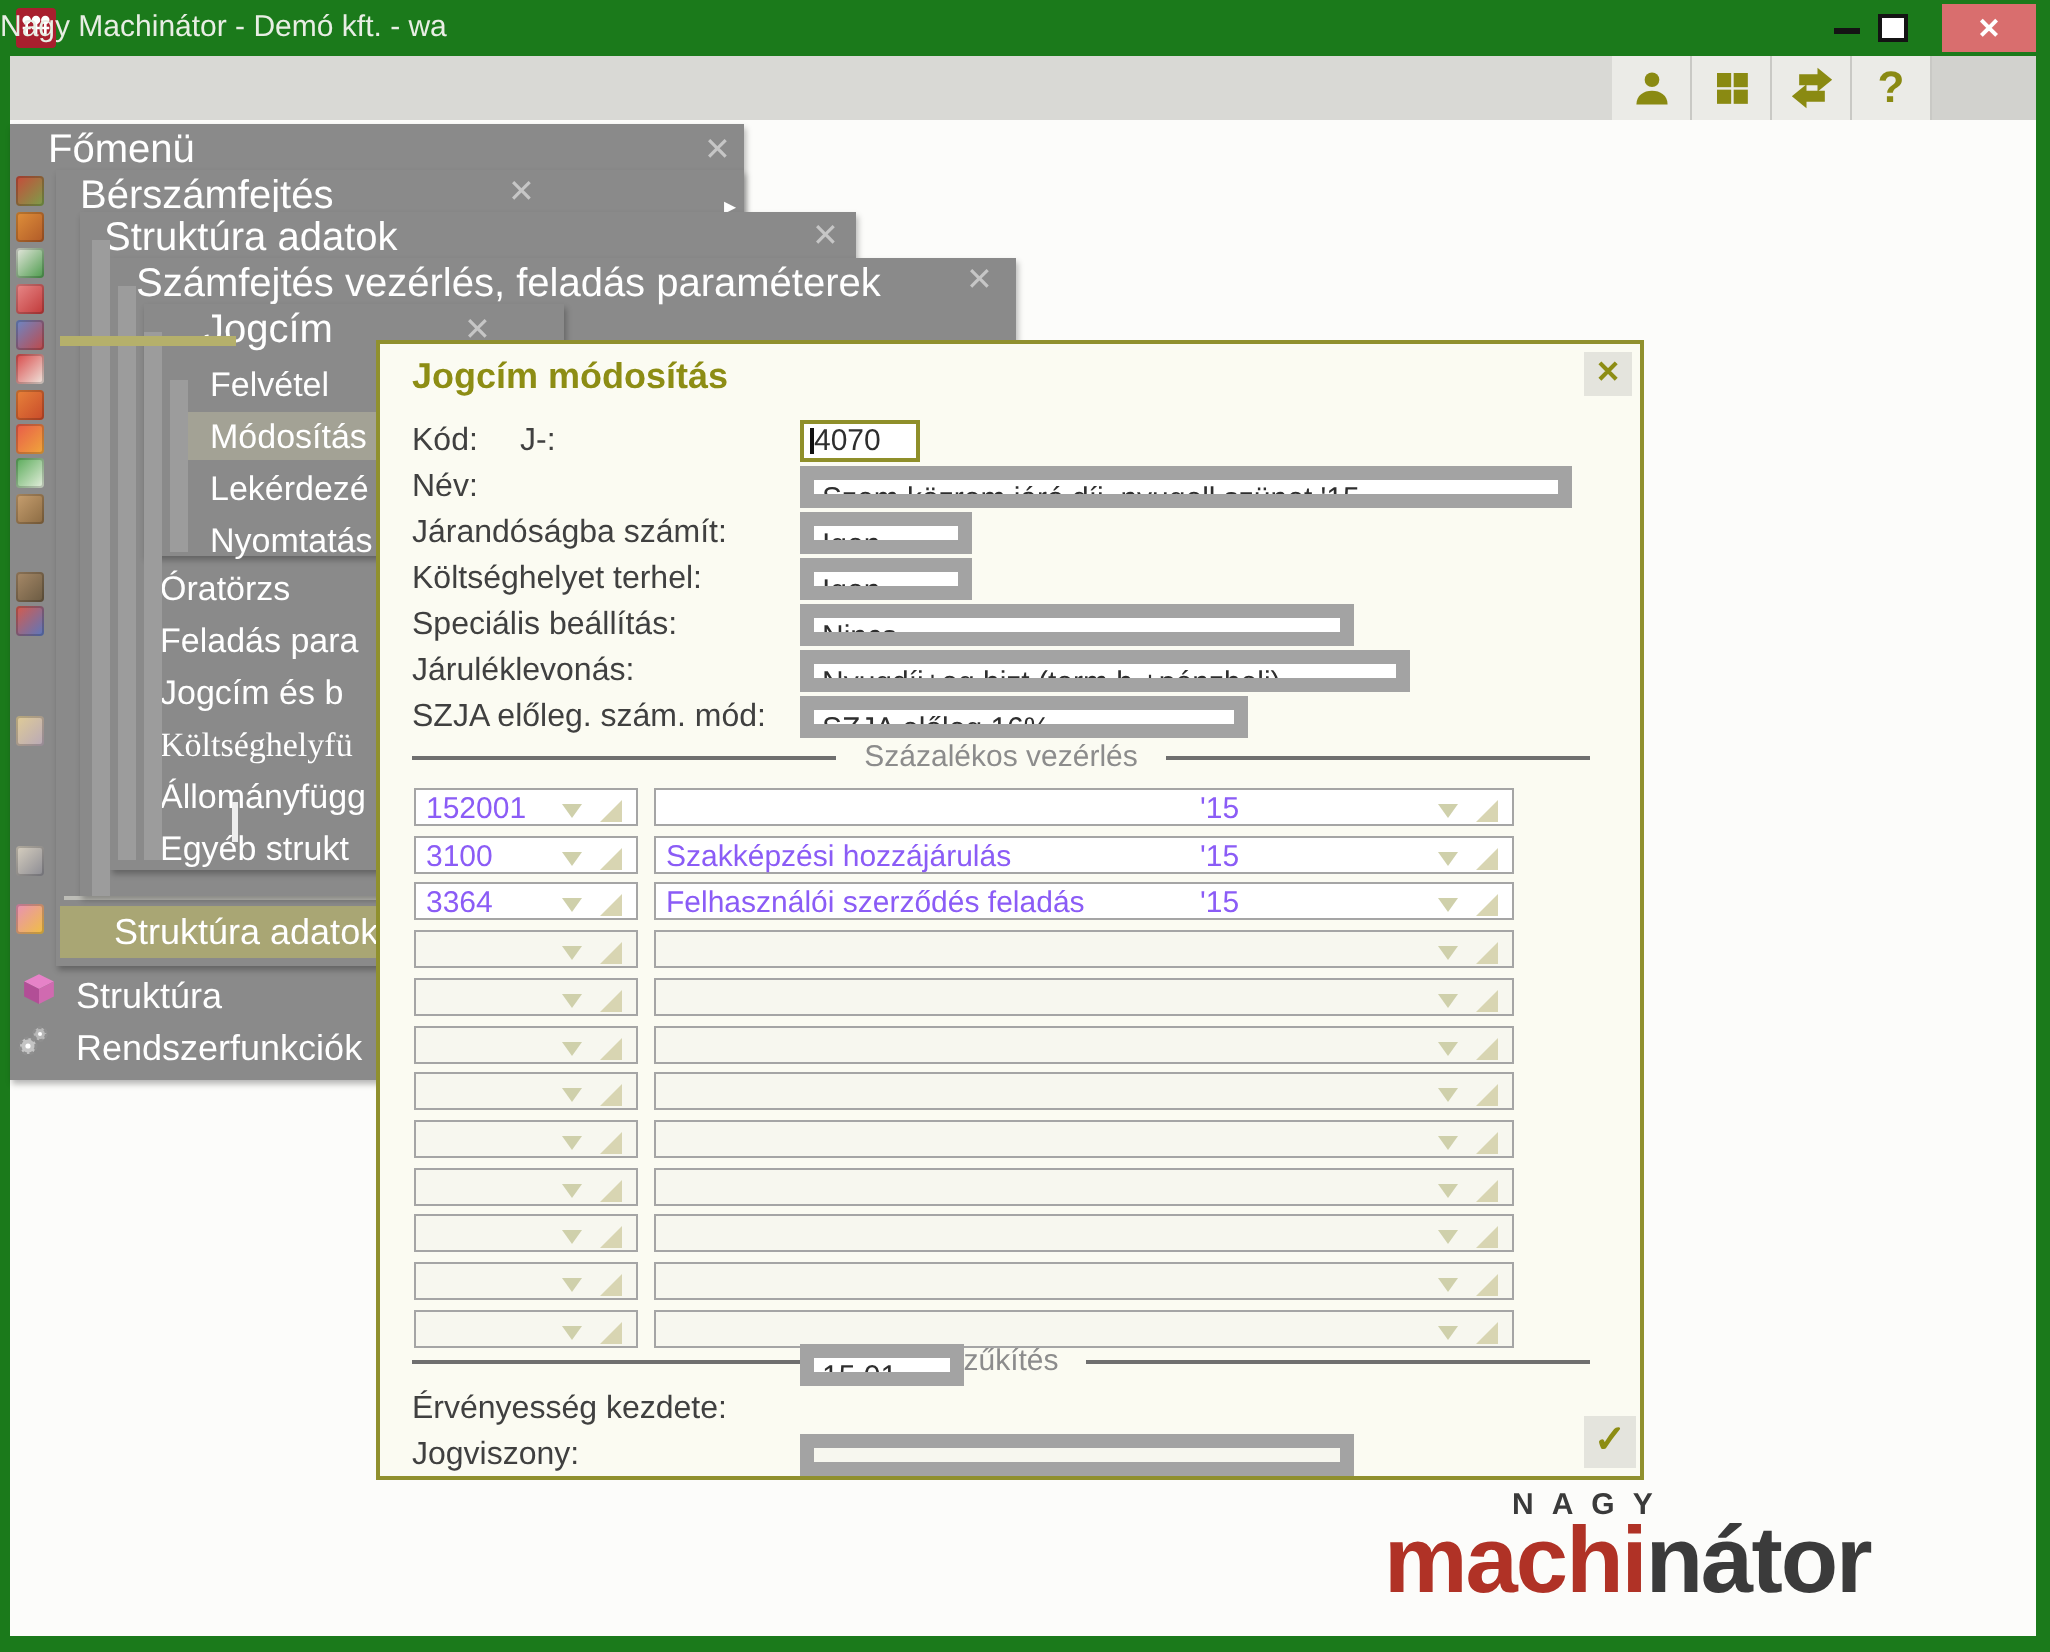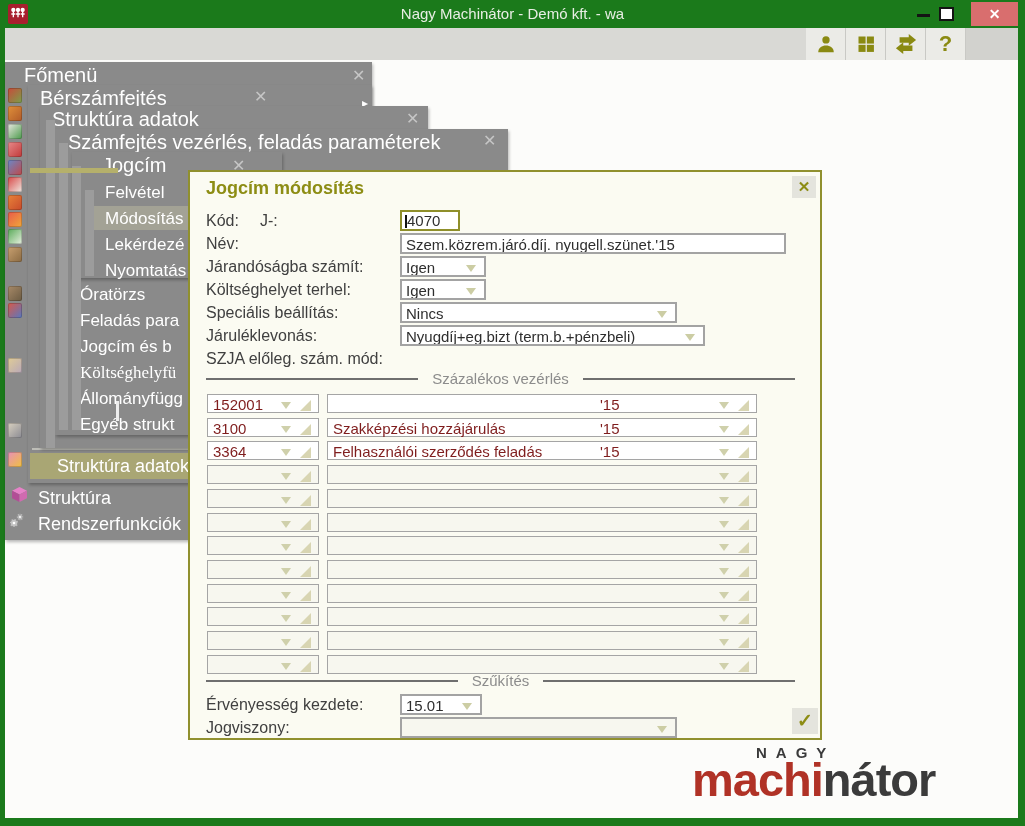--- a/index.html
+++ b/index.html
@@ -5,21 +5,21 @@
   html,body{margin:0;padding:0;}
   body{
     width:1025px;height:826px;position:relative;overflow:hidden;
     background:#1b7a1b;
     font-family:"Liberation Sans", sans-serif;
     -webkit-font-smoothing:antialiased;
   }
   
   .titlebar{position:absolute;left:0;top:0;width:1025px;height:28px;background:#1b7a1b;z-index:90;}
   .app-icon{position:absolute;left:8px;top:4px;width:20px;height:20px;background:#a81f2e;border-radius:2px;display:flex;align-items:center;justify-content:center;}
-  .title-text{position:absolute;left:0;top:5px;width:100%;text-align:center;font-size:15px;color:#e8eee4;}
+  .title-text{position:absolute;left:0;top:5px;width:100%;text-align:left;font-size:15px;color:#e8eee4;}
   .btn-min{position:absolute;left:917px;top:14px;width:13px;height:3px;background:#141414;}
   .btn-max{position:absolute;left:939px;top:7px;width:11px;height:10px;border:2px solid #141414;background:#ffffff;}
   .btn-close{position:absolute;left:971px;top:2px;width:47px;height:24px;background:#d96e6e;color:#fff;font-size:14px;font-weight:bold;text-align:center;line-height:24px;}
   
   .toolbar{position:absolute;left:5px;top:28px;width:1013px;height:32px;background:#d9d9d5;z-index:80;}
   .tb-group{position:absolute;top:0;height:32px;display:flex;background:#ebebe7;}
   .tb-btn{padding:0 13px;line-height:32px;font-size:16px;border-right:1px solid #c9c9c5;color:#6f6f6f;white-space:nowrap;}
   .tb-key{color:#8a8a1a;}
   .tb-icon-btn{width:39px;display:flex;align-items:center;justify-content:center;border-right:1px solid #c9c9c5;}
   .tb-icon-btn svg{display:block;}
@@ -39,29 +39,29 @@
   .root-item{position:absolute;font-size:18px;color:#ffffff;white-space:nowrap;z-index:8;}
   .guide{position:absolute;width:9px;background:#9c9c9c;z-index:6;}
   .frag{position:absolute;z-index:6;}
   .strip-icon{position:absolute;left:8px;width:14px;height:15px;border-radius:2px;box-shadow:0 0 0 1px rgba(0,0,0,.18) inset;z-index:7;}
   .mini-icon{position:absolute;z-index:8;}
   
   .dialog{position:absolute;left:188px;top:170px;width:634px;height:570px;background:#fbfbf2;border:2px solid #90902e;box-sizing:border-box;z-index:50;}
   .dlg-title{position:absolute;left:16px;top:6px;font-size:18px;font-weight:bold;color:#8d8d14;white-space:nowrap;}
   .dlg-x{position:absolute;right:4px;top:4px;width:24px;height:22px;background:#e4e4dd;color:#8d8d14;font-weight:bold;font-size:15px;text-align:center;line-height:22px;}
   .fld-label{position:absolute;left:16px;font-size:16px;color:#404040;white-space:nowrap;}
-  .ctrl{position:absolute;left:210px;height:21px;box-sizing:border-box;background:#ffffff;border:2px solid #a3a3a3;font-size:15px;line-height:17px;padding:1px 4px;white-space:pre;color:#2e2e2e;overflow:hidden;}
+  .ctrl{position:absolute;left:210px;height:21px;box-sizing:border-box;background:#ffffff;border:7px solid #a3a3a3;font-size:15px;line-height:17px;padding:1px 4px;white-space:pre;color:#2e2e2e;overflow:hidden;}
   .input-focused{border:1px solid #8f8f2a;box-shadow:inset 0 0 0 1px #8f8f2a;}
   .caret{display:inline-block;width:2px;height:13px;background:#111;vertical-align:-2px;margin-right:0px;}
   .dropdown::after{content:"";position:absolute;right:8px;top:7px;border-left:5px solid transparent;border-right:5px solid transparent;border-top:7px solid #cccda4;}
   .section{position:absolute;left:16px;width:589px;display:flex;align-items:center;color:#8c8c8c;font-size:15px;}
   .section .ln{flex:1;height:2px;background:#6f6f6f;}
   .section .tx{padding:0 14px;white-space:nowrap;}
   .prow{position:absolute;left:0;top:0;width:634px;height:21px;}
-  .combo{position:absolute;height:19px;box-sizing:border-box;background:#ffffff;border:1px solid #a5a5a5;font-size:15px;line-height:17px;padding:1px 5px;white-space:pre;color:#7f1d1d;}
+  .combo{position:absolute;height:19px;box-sizing:border-box;background:#ffffff;border:1px solid #a5a5a5;font-size:15px;line-height:17px;padding:1px 5px;white-space:pre;color:#8b5cf6;}
   .combo.empty{background:#f7f7ef;}
   .combo.small{left:17px;width:112px;}
   .combo.large{left:137px;width:430px;}
   .combo .year{position:absolute;left:272px;top:1px;}
   .tri-d{position:absolute;right:27px;top:7px;width:0;height:0;border-left:5px solid transparent;border-right:5px solid transparent;border-top:7px solid #cfd0ab;}
   .tri-c{position:absolute;right:7px;top:5px;width:0;height:0;border-bottom:11px solid #d8d5b2;border-left:11px solid transparent;}
   .ok-btn{position:absolute;left:602px;top:536px;width:26px;height:26px;background:#e4e4dd;color:#8d8d14;font-size:19px;font-weight:bold;text-align:center;line-height:26px;}
   
   .logo{position:absolute;left:692px;top:744px;z-index:5;}
   .logo-top{display:block;margin-left:64px;margin-bottom:-6px;font-size:15px;font-weight:bold;letter-spacing:9px;color:#3a3a3a;}
@@ -225,20 +225,21 @@
   <span class="fld-label" style="top:109px;">Költséghelyet terhel:</span>
   <span class="ctrl dropdown" style="top:107px;width:86px;">Igen</span>
 
   <span class="fld-label" style="top:132px;">Speciális beállítás:</span>
   <span class="ctrl dropdown" style="top:130px;width:277px;">Nincs</span>
 
   <span class="fld-label" style="top:155px;">Járuléklevonás:</span>
   <span class="ctrl dropdown" style="top:153px;width:305px;">Nyugdíj+eg.bizt (term.b.+pénzbeli)</span>
 
   <span class="fld-label" style="top:178px;">SZJA előleg. szám. mód:</span>
+  <span class="ctrl dropdown" style="top:176px;width:224px;">SZJA előleg 16%</span>
 
   <div class="section" style="top:198px;">
     <span class="ln"></span>
       <span class="tx">Százalékos vezérlés</span>
       <span class="ln"></span>
   </div>
 
   <div id="percent-rows">
       <div class="prow" style="top: 222px;">
         <div class="combo small"><span class="val">152001</span><i class="tri-d"></i><i class="tri-c"></i></div>
@@ -290,21 +291,21 @@
       </div>
     </div>
 
   <div class="section" style="top:500px;">
     <span class="ln"></span>
       <span class="tx">Szűkítés</span>
       <span class="ln"></span>
   </div>
 
   <span class="fld-label" style="top:524px;">Érvényesség kezdete:</span>
-  <span class="ctrl dropdown" style="top:522px;width:82px;">15.01</span>
+  <span class="ctrl dropdown" style="top:500px;width:82px;">15.01</span>
 
   <span class="fld-label" style="top:547px;">Jogviszony:</span>
   <span class="ctrl dropdown" style="top:545px;width:277px;background:#f7f7ef;"></span>
 
   <span class="ok-btn">✓</span>
 </div>
 
 <div class="logo">
   <span class="logo-top">NAGY</span>
   <div class="logo-main">

